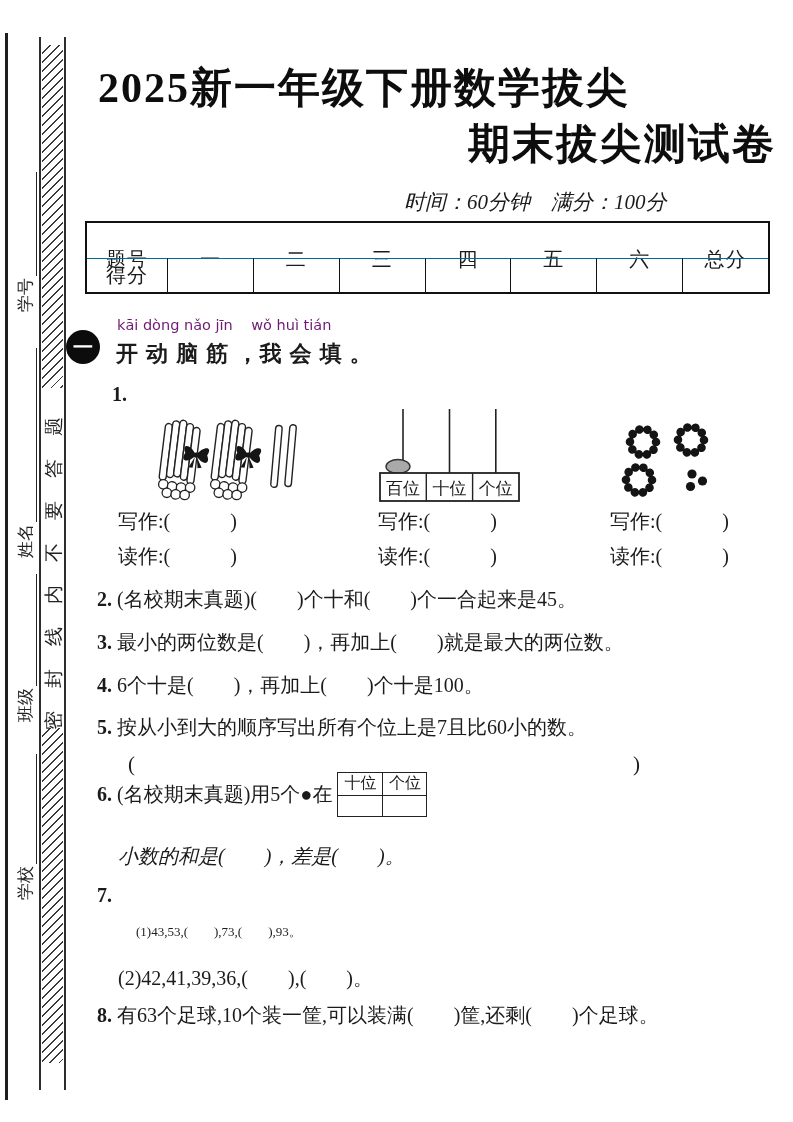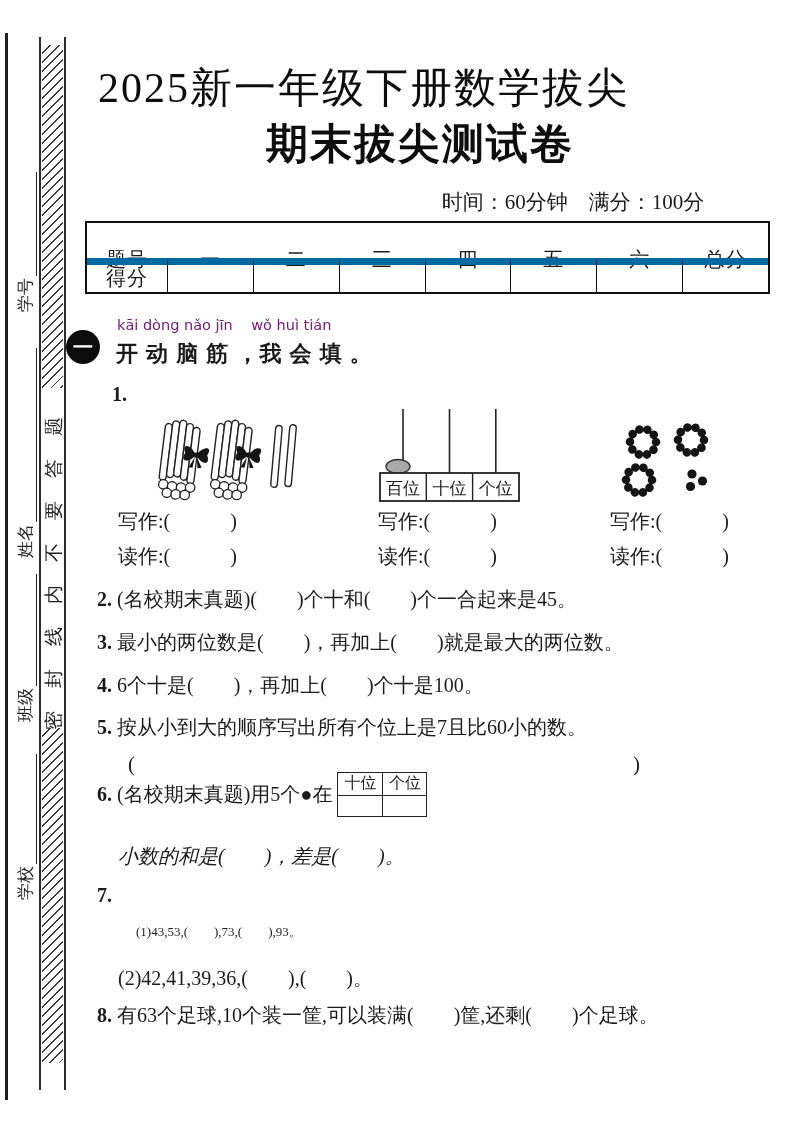--- a/index.html
+++ b/index.html
@@ -31,34 +31,34 @@
     font-size:17px;color:#222;
   }
   .side-field .fline{flex:1;border-bottom:1.6px solid #222;height:20px;margin-left:2px;}
   .sf-xuehao{left:13px;top:312px;width:140px;}
   .sf-xingming{left:13px;top:558px;width:210px;}
   .sf-banji{left:13px;top:722px;width:148px;}
   .sf-xuexiao{left:13px;top:900px;width:146px;}
 
   
   .title1{left:64px;top:60px;width:600px;text-align:center;
-    font-size:42px;font-weight:normal;letter-spacing:2px;color:#0d0d0d;}
-  .title2{left:64px;top:116px;width:712px;text-align:center;
     font-size:42px;font-weight:bold;letter-spacing:2px;color:#0d0d0d;}
-  .meta{left:390px;top:188px;width:366px;text-align:center;font-size:21px;}
+  .title2{left:64px;top:116px;width:712px;text-align:right;
+    font-size:42px;font-weight:bold;letter-spacing:2px;color:#0d0d0d;}
+  .meta{left:404px;top:188px;width:366px;text-align:left;font-size:21px;font-style:italic;}
 
   
   .score-table{
     left:85px;top:221px;width:685px;
     display:grid;grid-template-columns:80px repeat(7,1fr);
     grid-template-rows:35px 34px;
     border:2px solid #111;box-sizing:border-box;
   }
   .st-cell{
-    border-left:1px solid #111;border-top:7px solid #0369a1;
+    border-left:1px solid #111;border-top:1px solid #0369a1;
     display:flex;align-items:center;justify-content:center;
     font-size:20px;letter-spacing:1px;
   }
   .st-cell.c0{border-left:none;}
   .st-cell.r0{border-top:none;margin-top:36px;}
 
   
   .badge{left:66px;top:330px;width:34px;height:34px;border-radius:50%;
     background:#0c0c0c;color:#fff;display:flex;align-items:center;justify-content:center;
     font-size:20px;font-weight:bold;}

